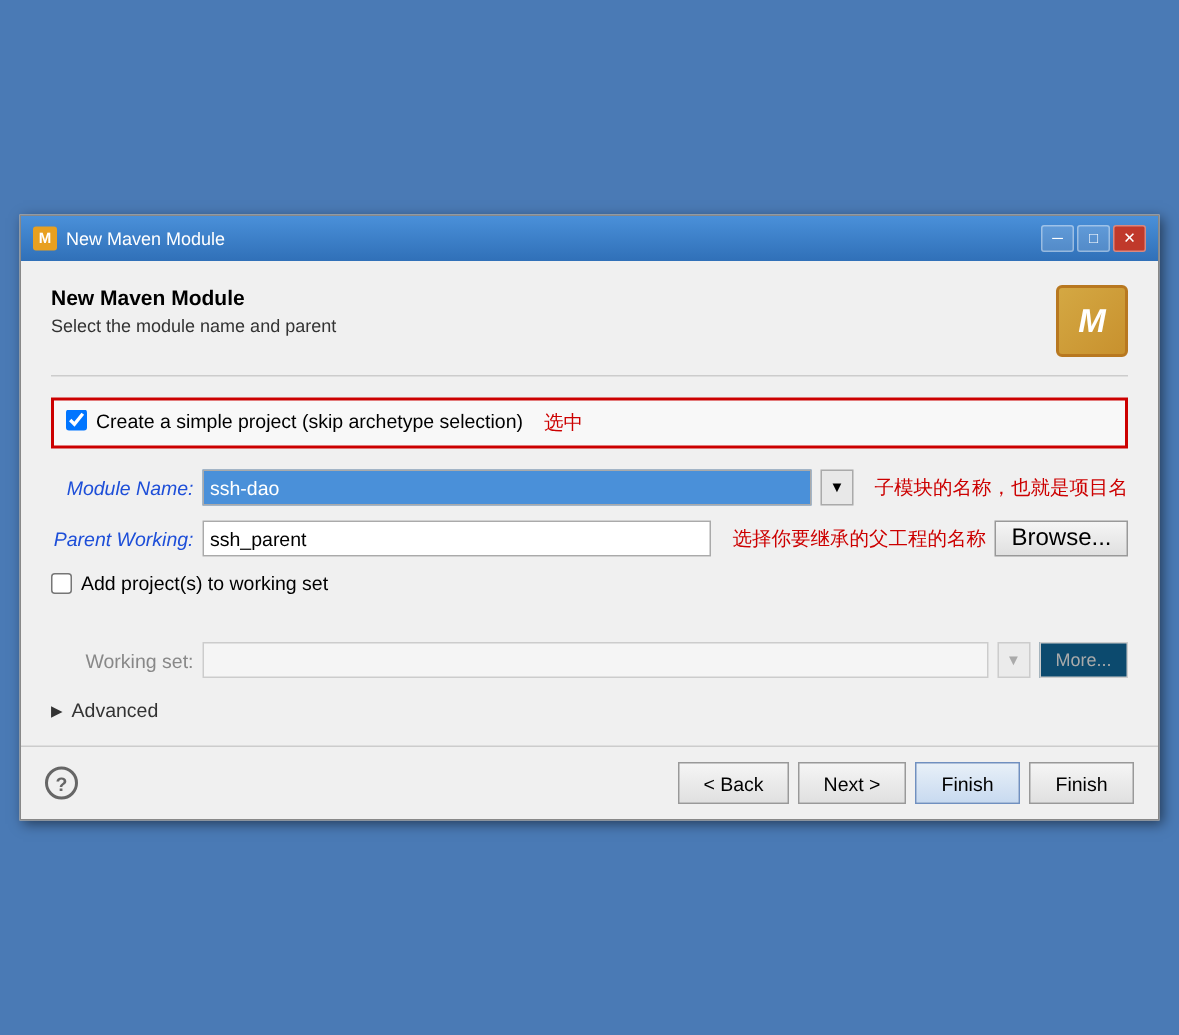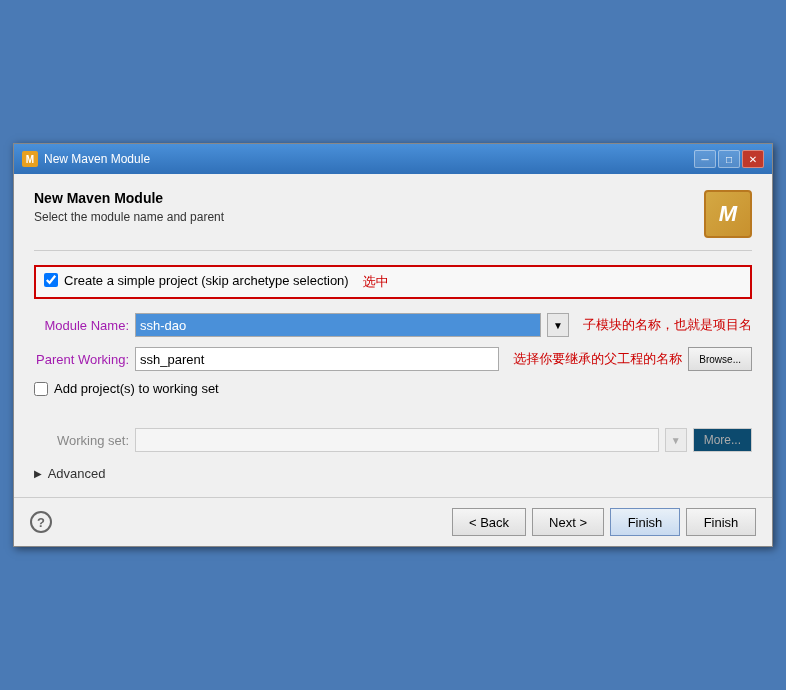--- a/index.html
+++ b/index.html
@@ -132,24 +132,25 @@
       margin-left: 8px;
     }
     .form-row {
       display: flex;
       align-items: center;
       margin-bottom: 10px;
       gap: 6px;
     }
     .form-label {
       font-size: 13px;
-      color: #a21caf;
+      color: #1d4ed8;
       width: 95px;
       text-align: right;
       flex-shrink: 0;
+      font-style: italic;
     }
     .form-input-wrap {
       display: flex;
       flex: 1;
       align-items: center;
       gap: 6px;
     }
     .form-input {
       flex: 1;
       height: 24px;
@@ -175,21 +176,21 @@
       cursor: pointer;
       font-size: 10px;
       flex-shrink: 0;
     }
     .browse-btn {
       height: 24px;
       padding: 0 10px;
       border: 1px solid #999;
       background: linear-gradient(to bottom, #f5f5f5, #e0e0e0);
       cursor: pointer;
-      font-size: 10px;
+      font-size: 16px;
       flex-shrink: 0;
     }
     .parent-input {
       background: #fff;
     }
     .workingset-section {
       margin-bottom: 10px;
     }
     .workingset-check-row {
       display: flex;

